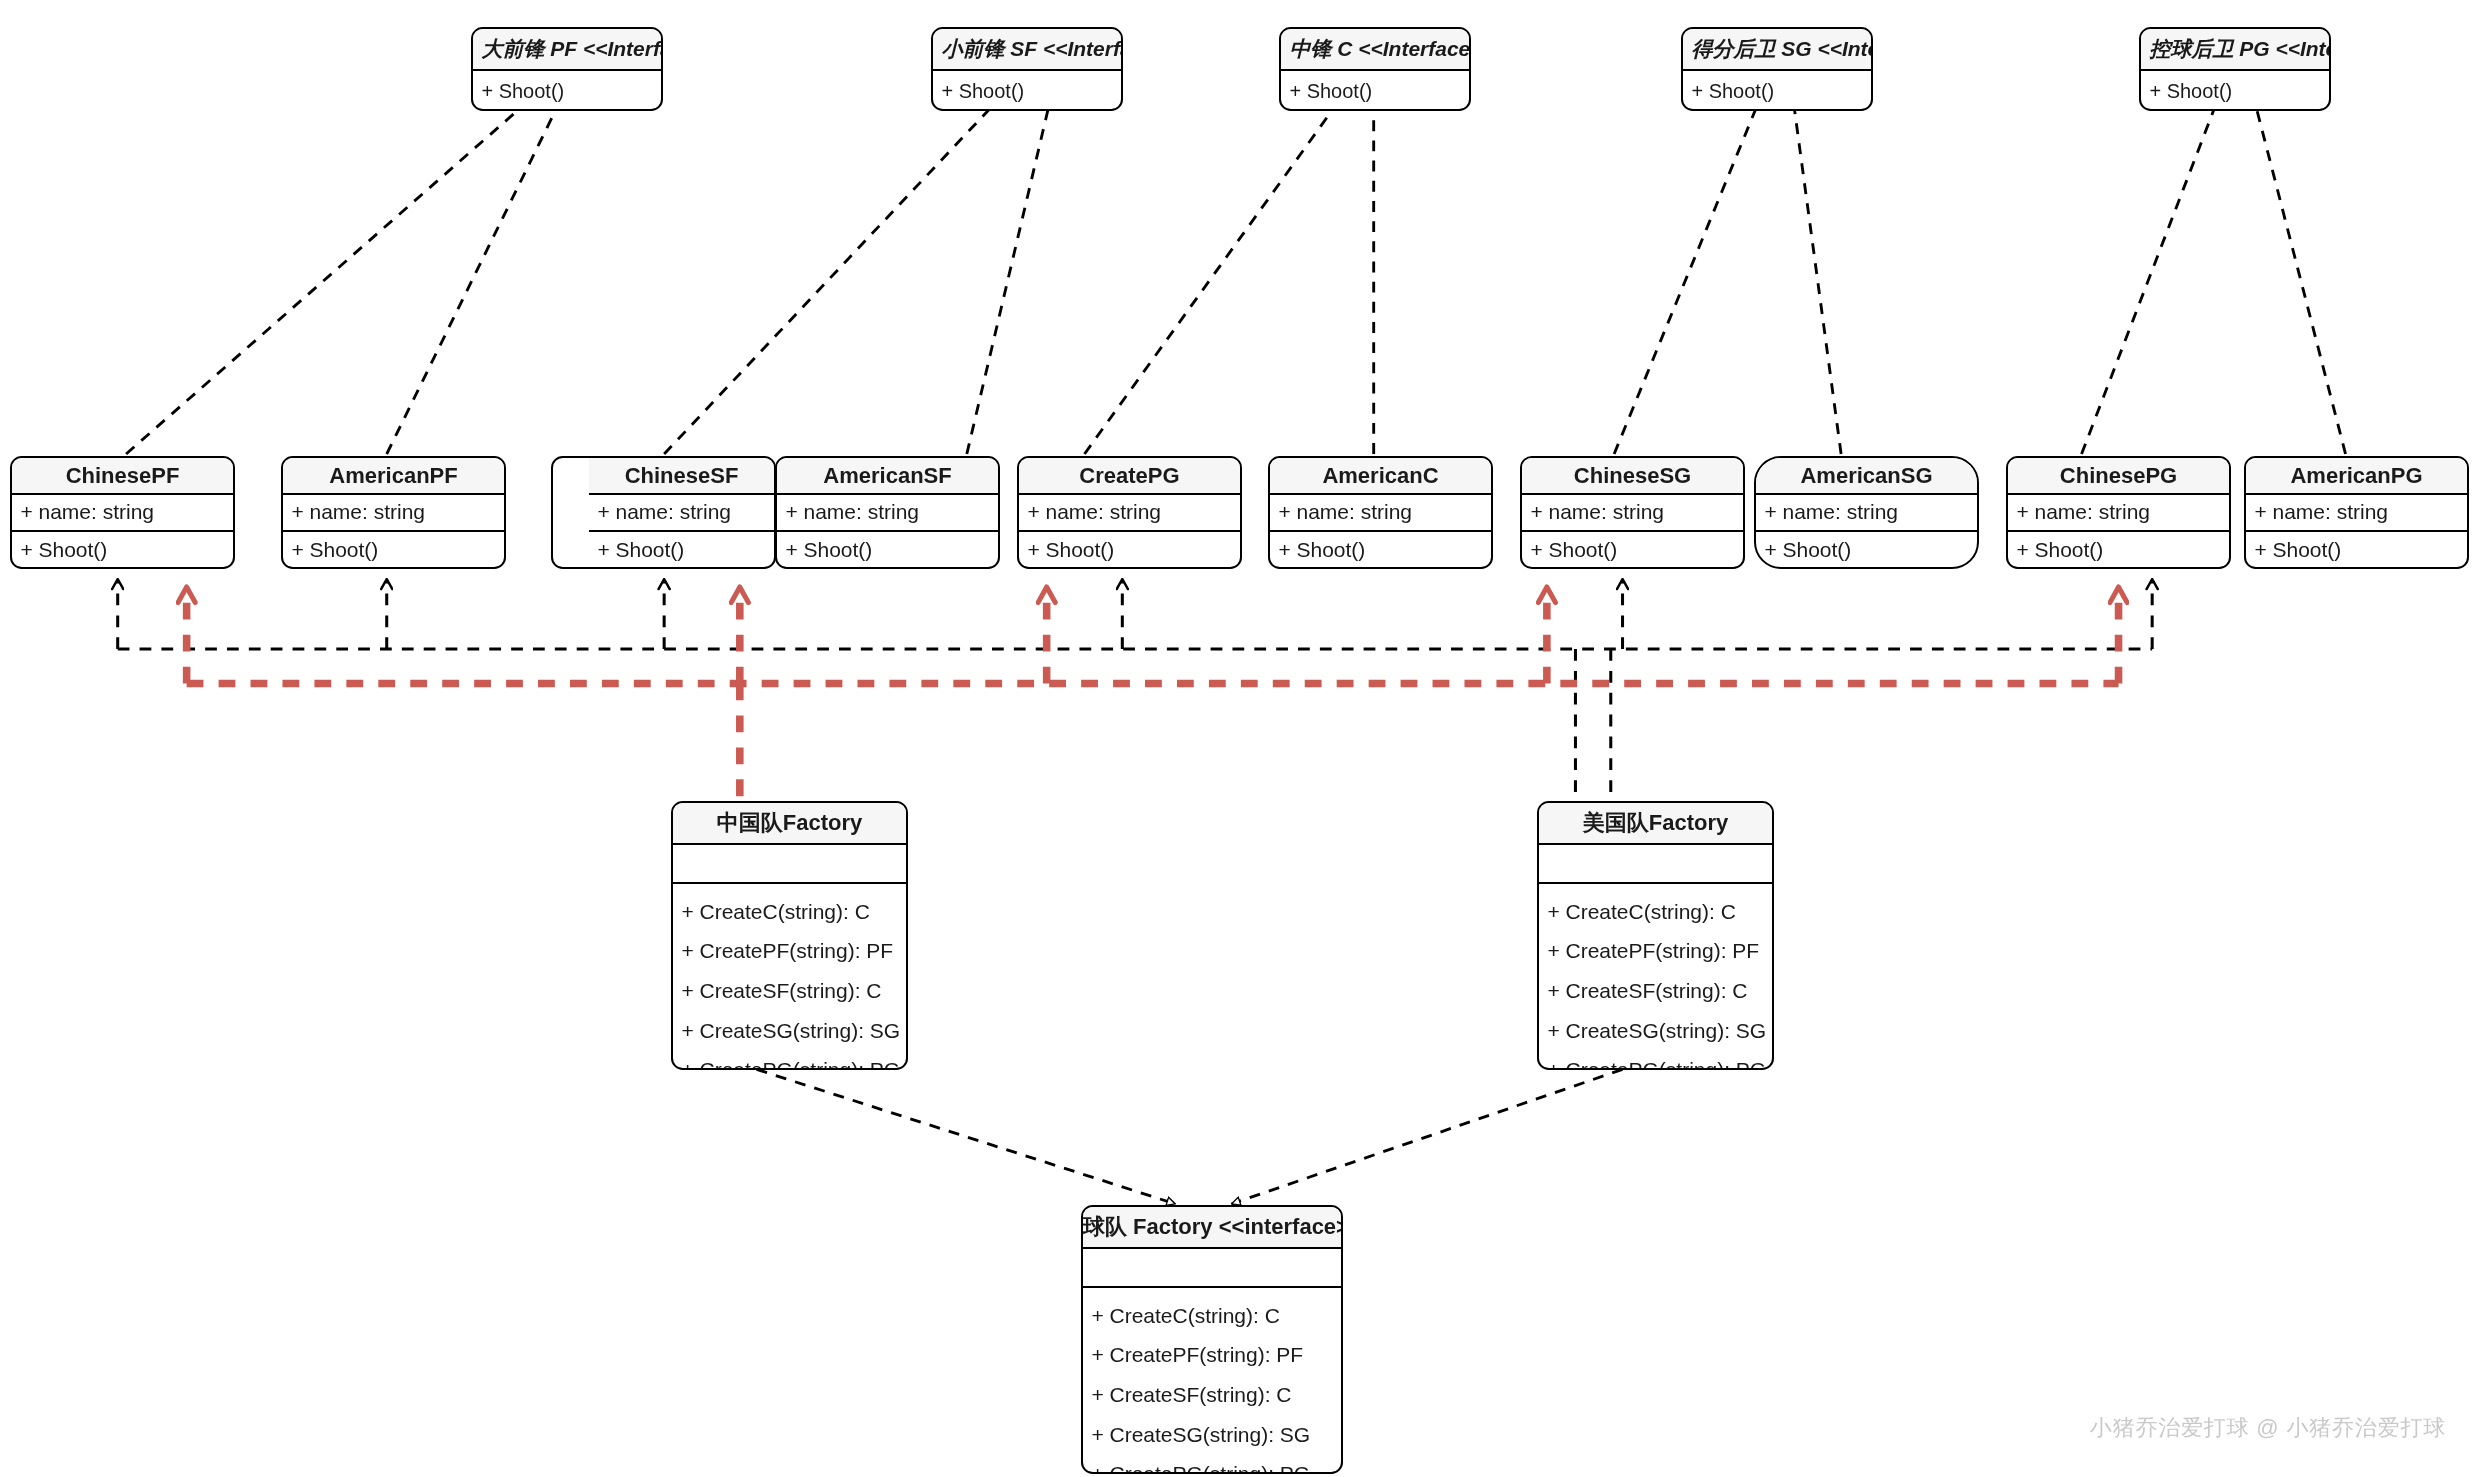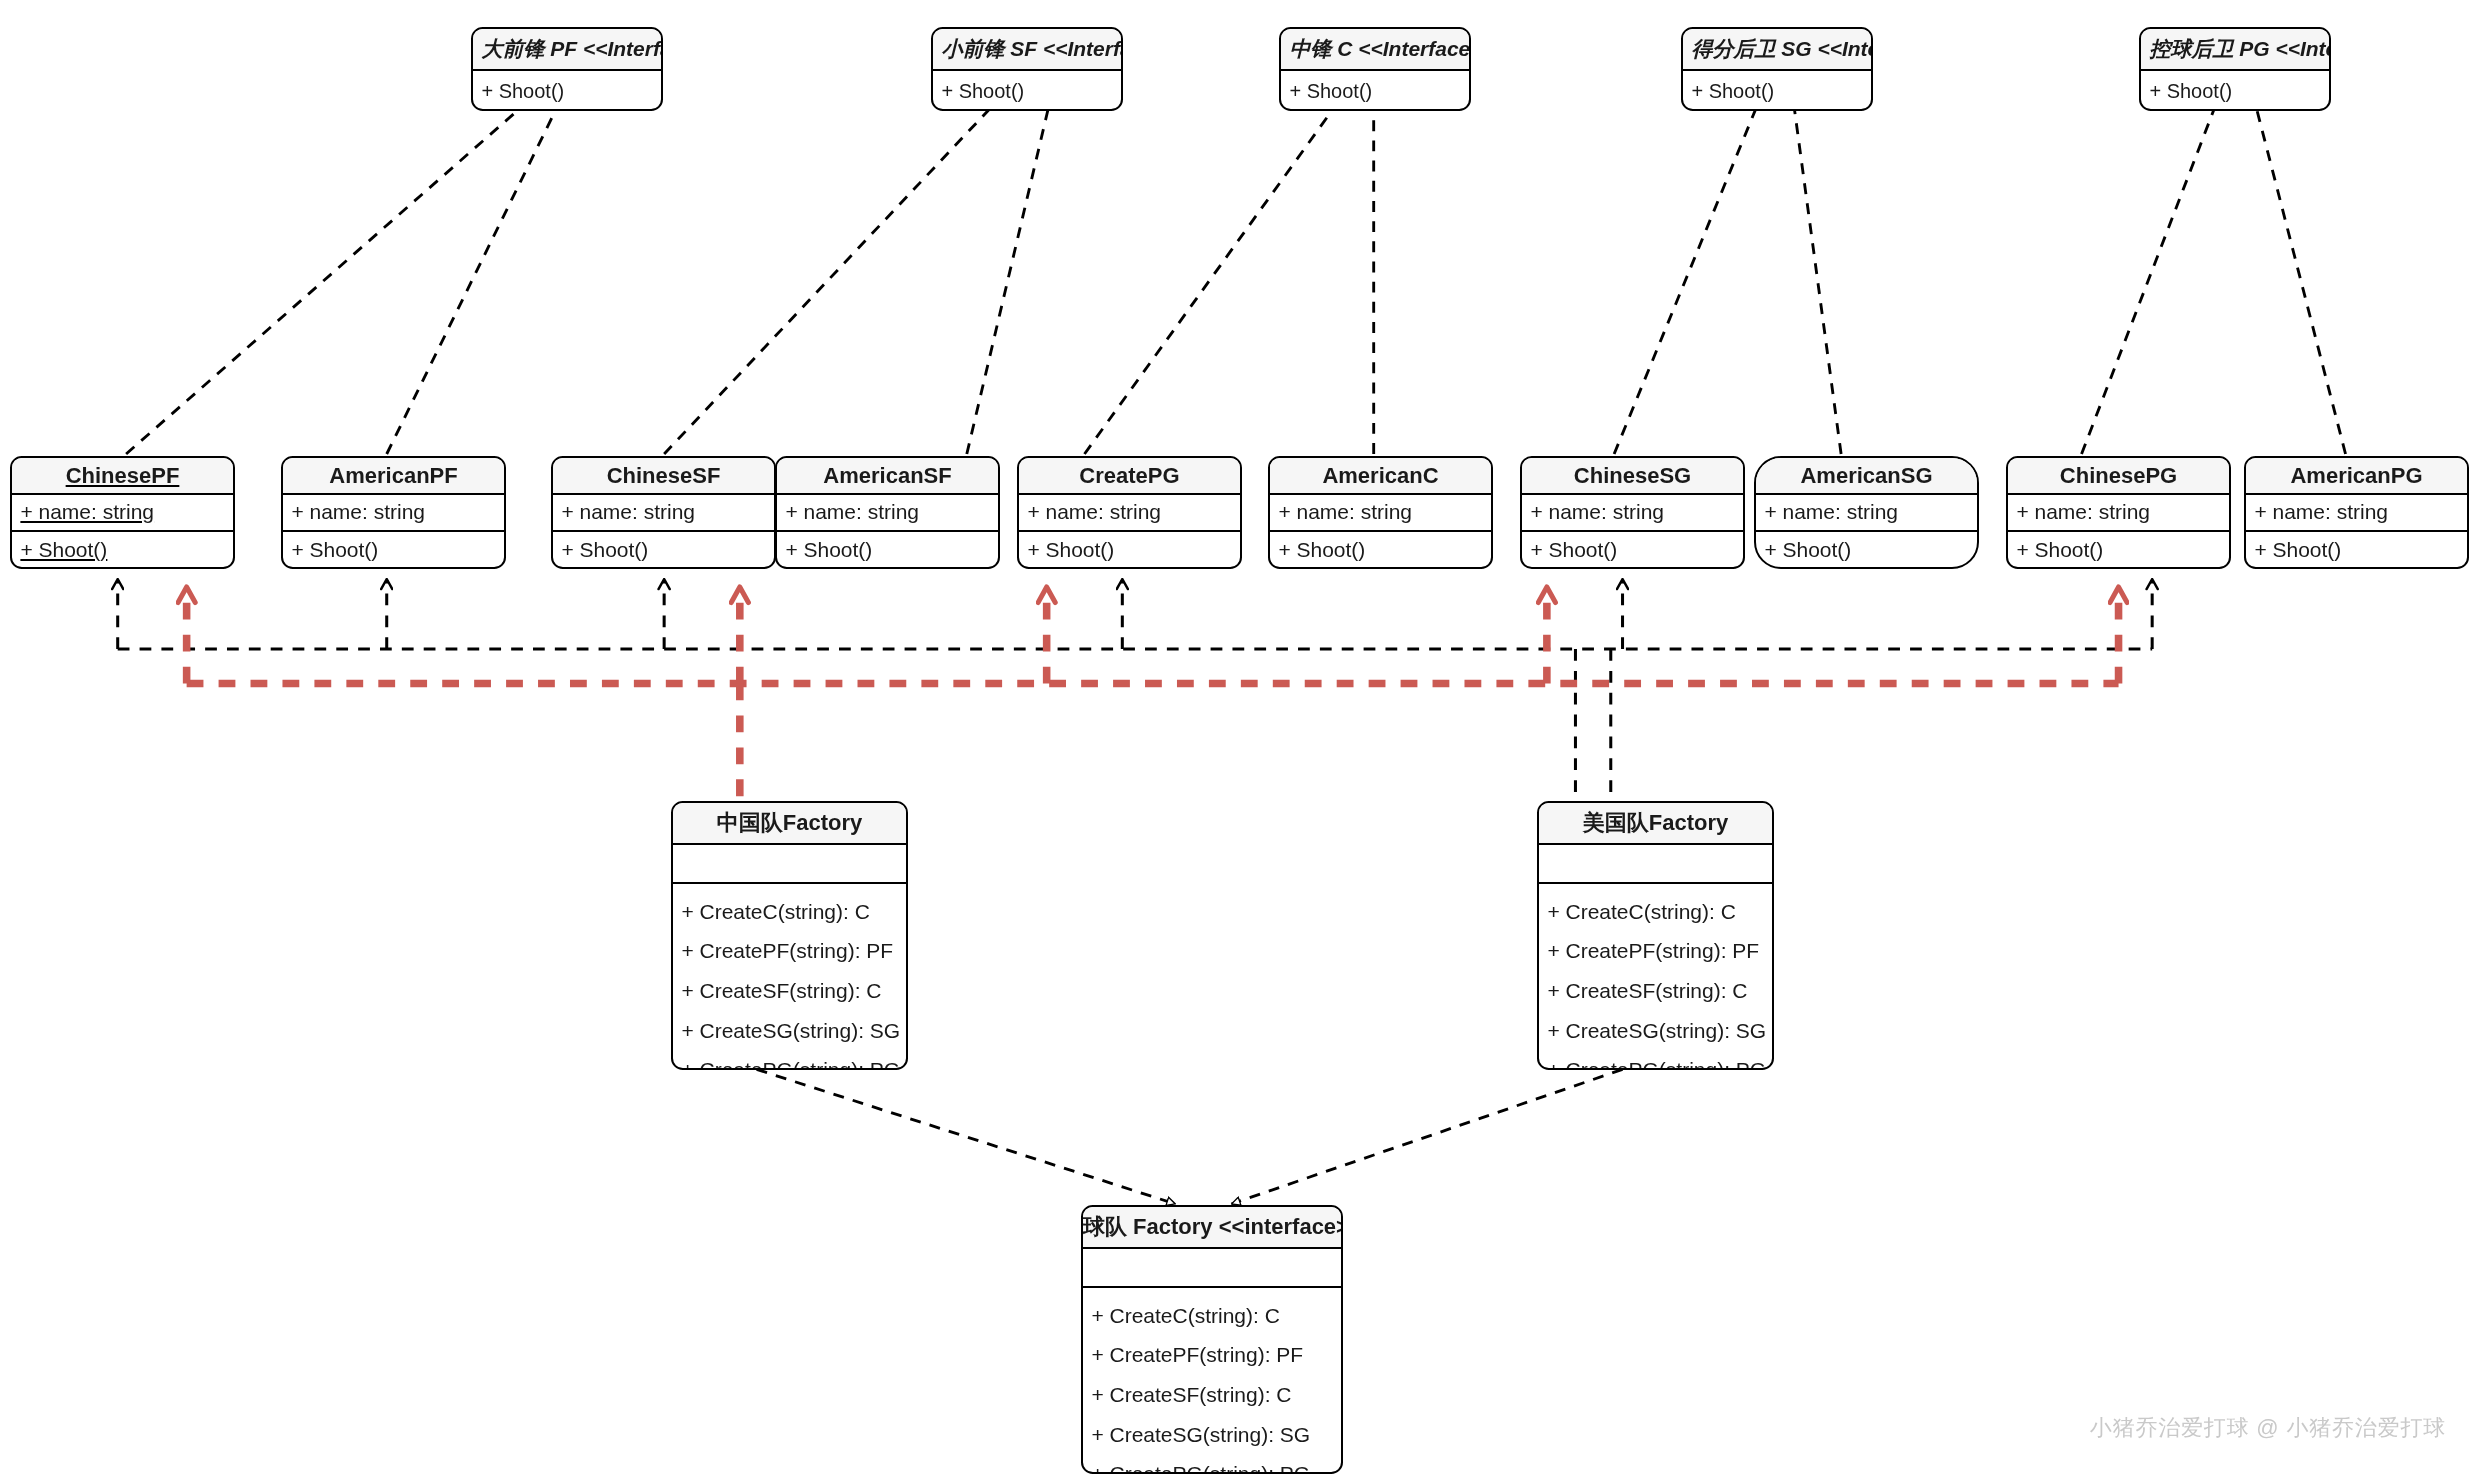--- a/index.html
+++ b/index.html
@@ -196,41 +196,41 @@
     </div>
   </div>
 
   <div class="uml-box iface-box" style="left:2139px; top:27px;">
     <div class="uml-title iface">控球后卫 PG &lt;&lt;Interface&gt;&gt;</div>
     <div class="uml-compartment last">
       <div class="row">+ Shoot()</div>
     </div>
   </div>
 
-  <div class="uml-box class-box" style="left:10px; top:456px;text-decoration:underline;">
+  <div class="uml-box class-box" style="left:10px; top:456px;">
     <div class="uml-title">ChinesePF</div>
     <div class="uml-compartment">
       <div class="row">+ name: string</div>
     </div>
     <div class="uml-compartment last">
       <div class="row">+ Shoot()</div>
     </div>
   </div>
 
   <div class="uml-box class-box" style="left:281px; top:456px;">
     <div class="uml-title">AmericanPF</div>
     <div class="uml-compartment">
       <div class="row">+ name: string</div>
     </div>
     <div class="uml-compartment last">
       <div class="row">+ Shoot()</div>
     </div>
   </div>
 
-  <div class="uml-box class-box" style="left:551px; top:456px;">
+  <div class="uml-box class-box" style="left:551px; top:456px;padding-left:36px;">
     <div class="uml-title">ChineseSF</div>
     <div class="uml-compartment">
       <div class="row">+ name: string</div>
     </div>
     <div class="uml-compartment last">
       <div class="row">+ Shoot()</div>
     </div>
   </div>
 
   <div class="uml-box class-box" style="left:775px; top:456px;">

